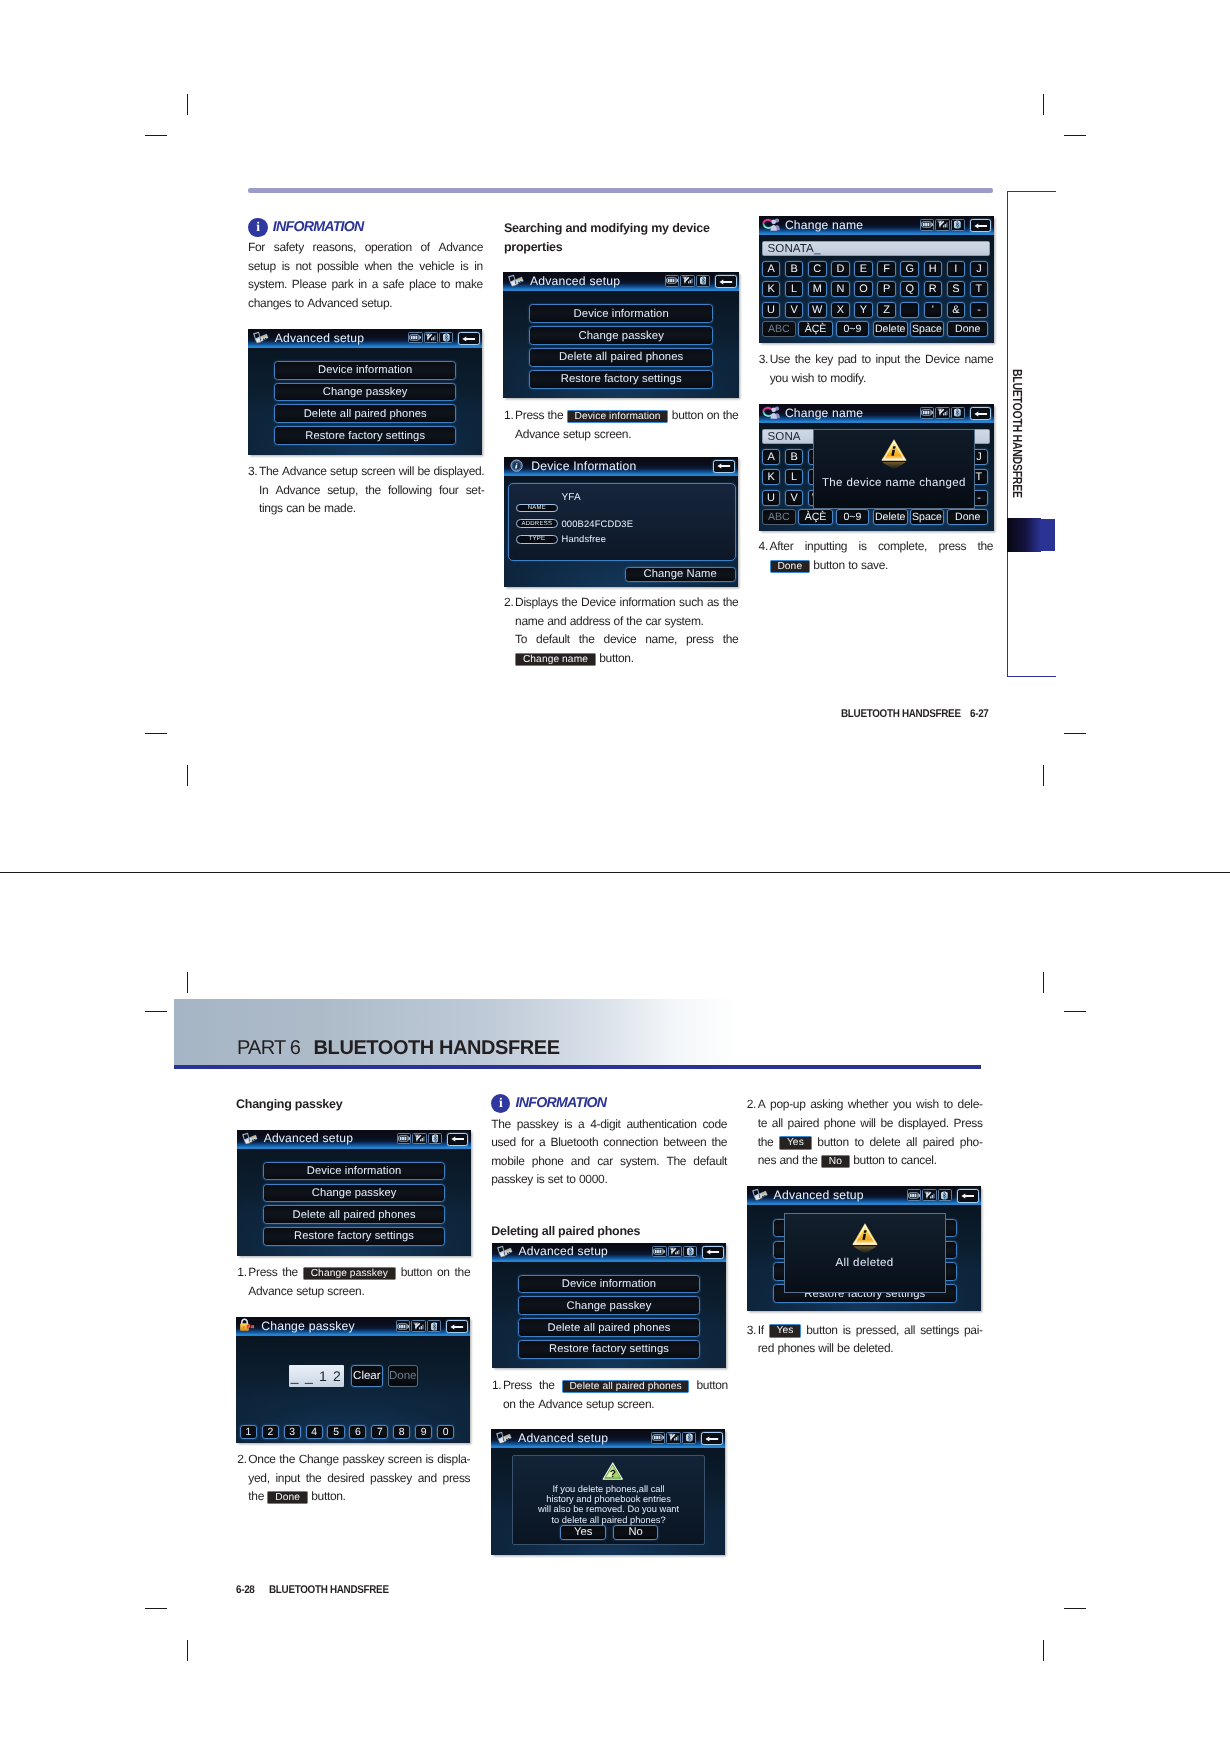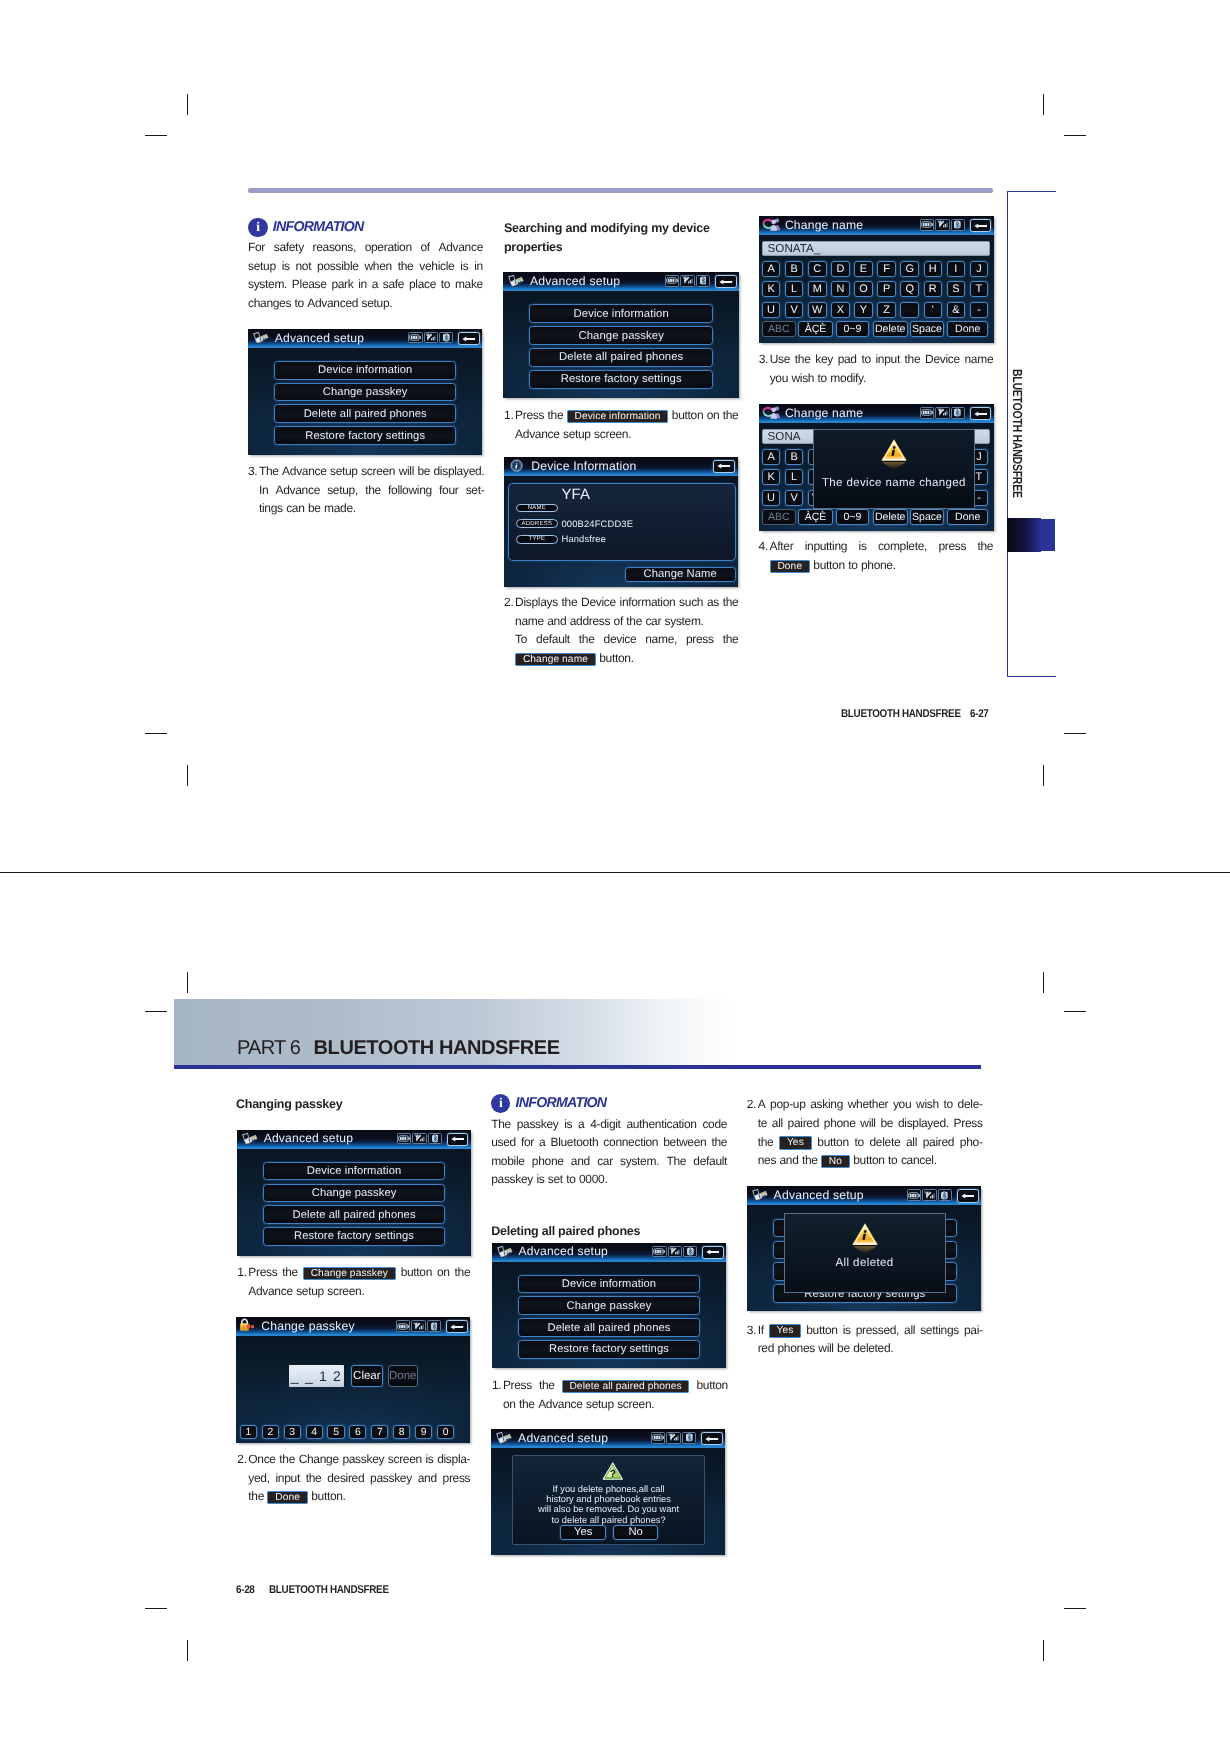--- a/index.html
+++ b/index.html
@@ -376,21 +376,21 @@
    <path d="M10.2 7.2 h2.0 v1.9 h-2.0 z M9.8 10.2 h2.6 v5.8 h-2.6 z" fill="#ffffff" transform="skewX(-10) translate(1.6,0)"></path>
  </svg></div>
     <div class="ttl" style="left:27.3px;top:2px;font-size:12.2px;">Device Information</div>
     <div class="backbtn" style="right:3px;top:2.6px;width:21.8px;height:13.2px;">
       <svg viewBox="0 0 30 13" width="13.516" height="5.9399999999999995">
    <path d="M0.8 6.5 L9.6 0.8 L9.6 4.2 L29.2 4.2 L29.2 8.8 L9.6 8.8 L9.6 12.2 Z" fill="#f2f6fb"></path>
  </svg>
     </div>
     <div style="position:absolute;left:3.9px;top:25.8px;width:227.8px;height:77.8px;box-sizing:border-box;border:0.8px solid #3f7fc4;border-radius:5px;box-shadow:0 0 2px rgba(50,120,200,.6);background:linear-gradient(180deg,#16253c 0%,#121f33 45%,#0d1727 100%);">
       <div style="position:absolute;left:6.8px;top:20px;width:42.5px;height:8.6px;box-sizing:border-box;border:0.7px solid #9fc3e6;border-radius:5px;background:#060b13;color:#eaf3fd;display:flex;align-items:center;justify-content:center;font-size:6px;letter-spacing:0.25px;">NAME</div>
-      <div style="position:absolute;left:52.7px;top:2px;color:#e8f0fb;font-size:15px;white-space:nowrap;letter-spacing:0.15px;">YFA</div>
+      <div style="position:absolute;left:52.7px;top:8px;color:#e8f0fb;font-size:10px;white-space:nowrap;letter-spacing:0.15px;">YFA</div>
       <div style="position:absolute;left:6.8px;top:35.6px;width:42.5px;height:8.6px;box-sizing:border-box;border:0.7px solid #9fc3e6;border-radius:5px;background:#060b13;color:#eaf3fd;display:flex;align-items:center;justify-content:center;font-size:6px;letter-spacing:0.25px;">ADDRESS</div>
       <div style="position:absolute;left:52.7px;top:34px;color:#e8f0fb;font-size:9.4px;white-space:nowrap;letter-spacing:0.15px;">000B24FCDD3E</div>
       <div style="position:absolute;left:6.8px;top:51.2px;width:42.5px;height:8.6px;box-sizing:border-box;border:0.7px solid #9fc3e6;border-radius:5px;background:#060b13;color:#eaf3fd;display:flex;align-items:center;justify-content:center;font-size:6px;letter-spacing:0.25px;">TYPE</div>
       <div style="position:absolute;left:52.7px;top:49.6px;color:#e8f0fb;font-size:9.4px;white-space:nowrap;letter-spacing:0.15px;">Handsfree</div>
     </div>
     <div class="btn" style="left:120.9px;top:109.5px;width:110.8px;height:15.9px;font-size:11.2px;">Change Name</div>
   </div>
 
 <div class="steps" style="left:504.1px;top:593.2px;width:234.4px;position:absolute;">
   <div class="step">
@@ -667,21 +667,21 @@
           <span>inputting</span>
           <span>is</span>
           <span>complete,</span>
           <span>press</span>
           <span>the</span>
         </div>
         <div class="tline">
           <span class="ik">Done</span>
           <span>button</span>
           <span>to</span>
-          <span>phone.</span>
+          <span>save.</span>
         </div>
       </span>
     </div>
 </div>
 
 <div class="footer" style="left:841.3px;top:707.6px;font-weight:bold;">BLUETOOTH HANDSFREE</div>
 <div class="footer" style="left:969.8px;top:707.6px;font-weight:bold;">6-27</div>
 
 <div class="p2head" style="left:174px;top:999px;width:807px;height:66px;"></div>
 <div class="p2rule" style="left:174px;top:1064.5px;width:807px;height:4px;"></div>

